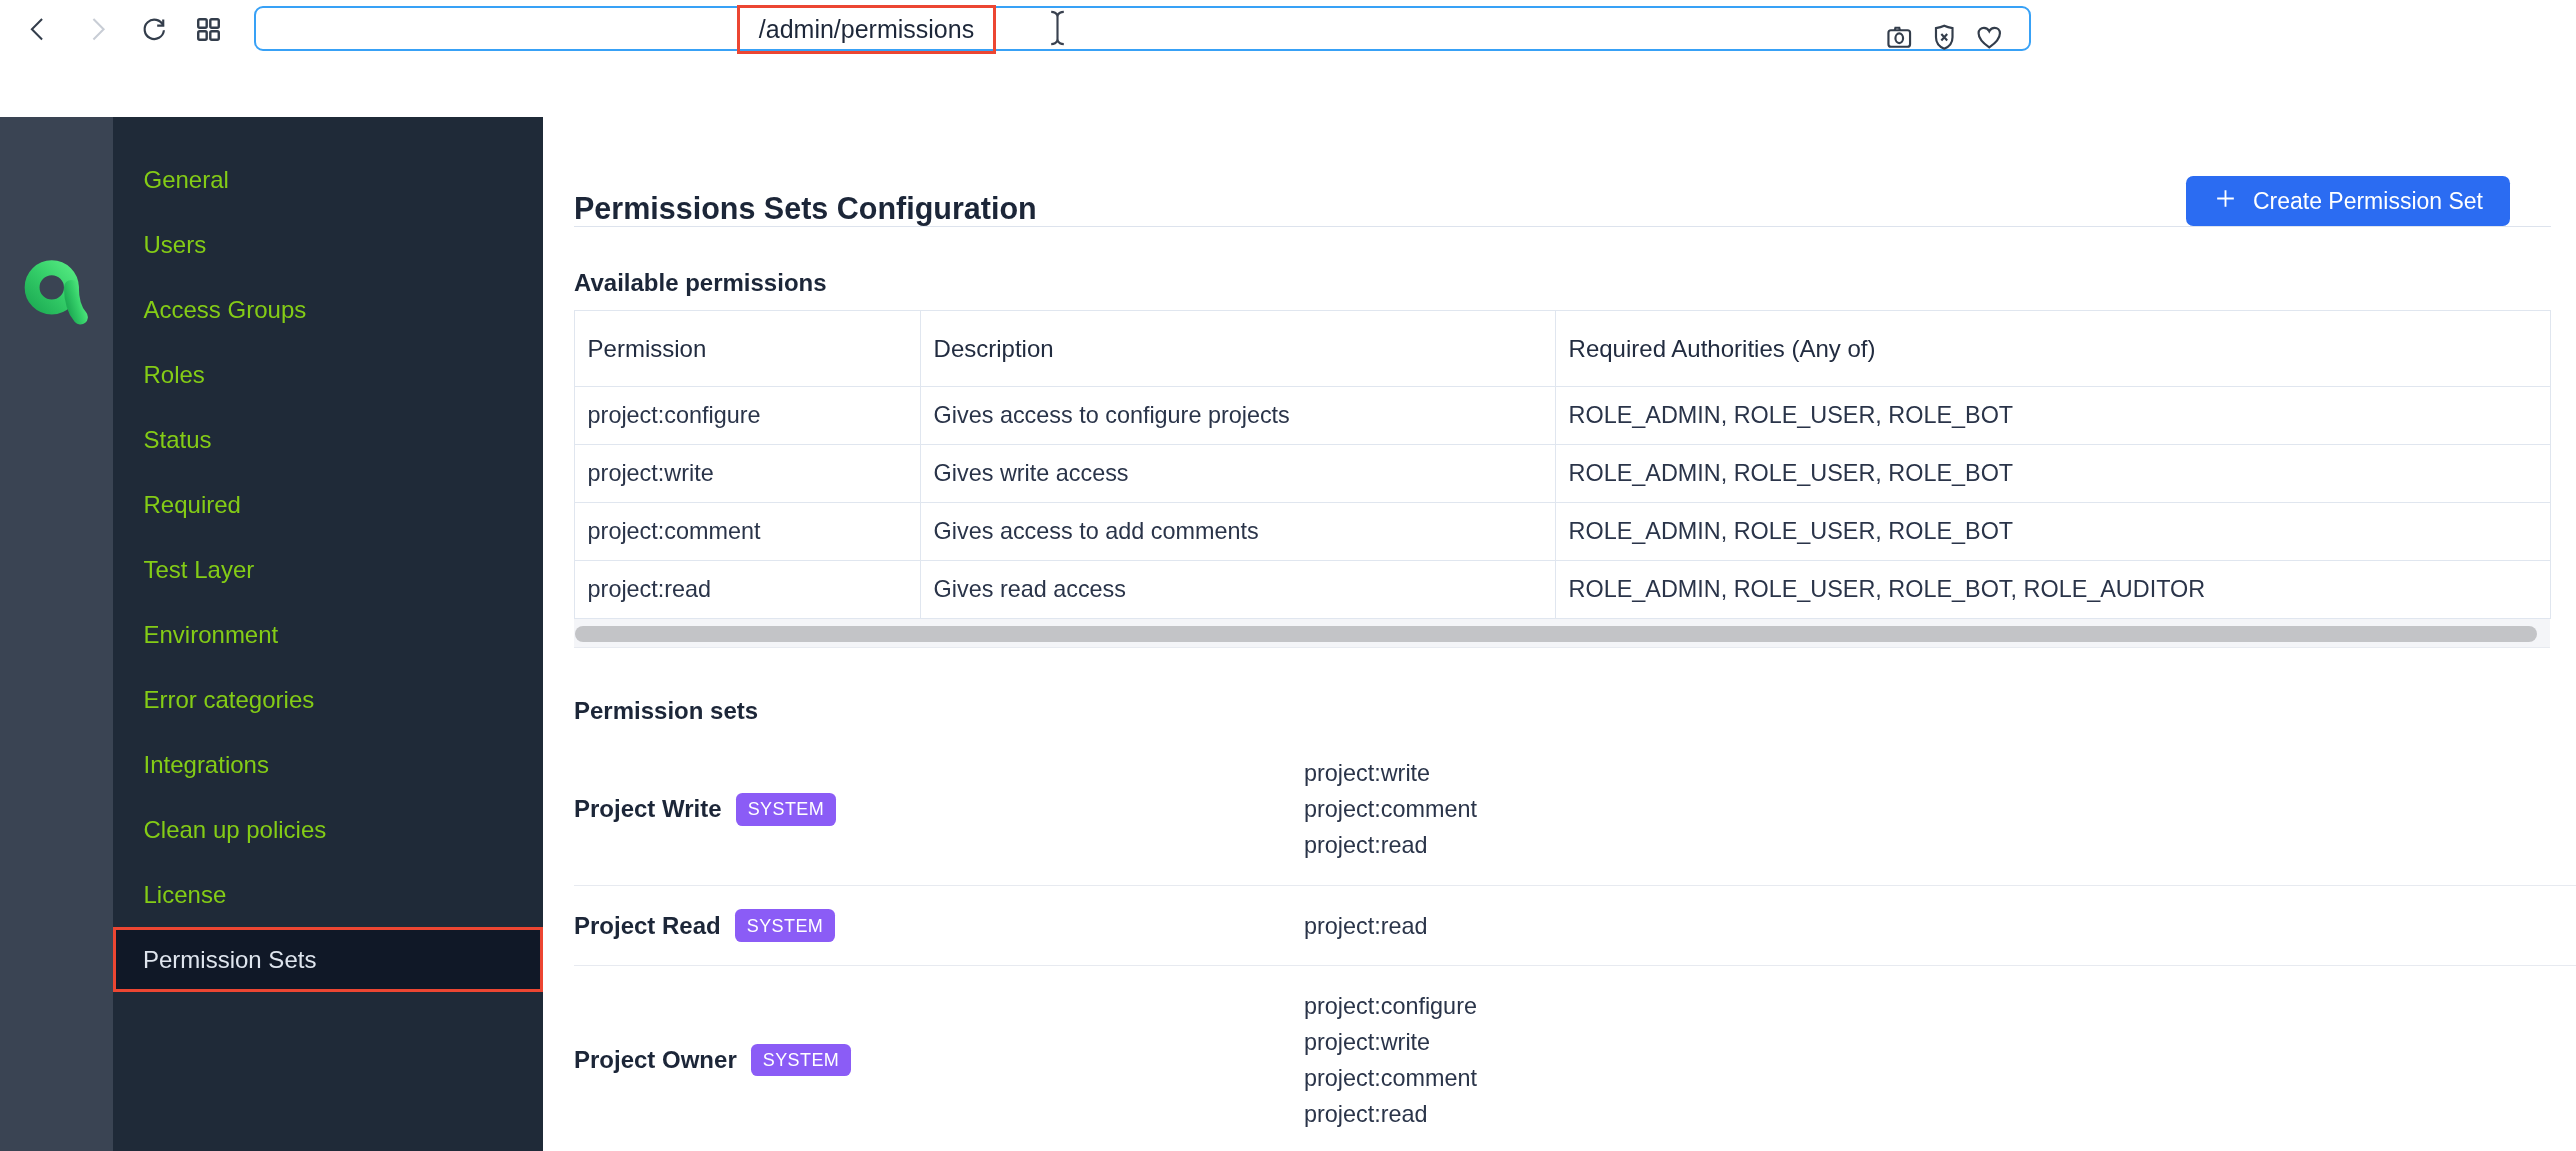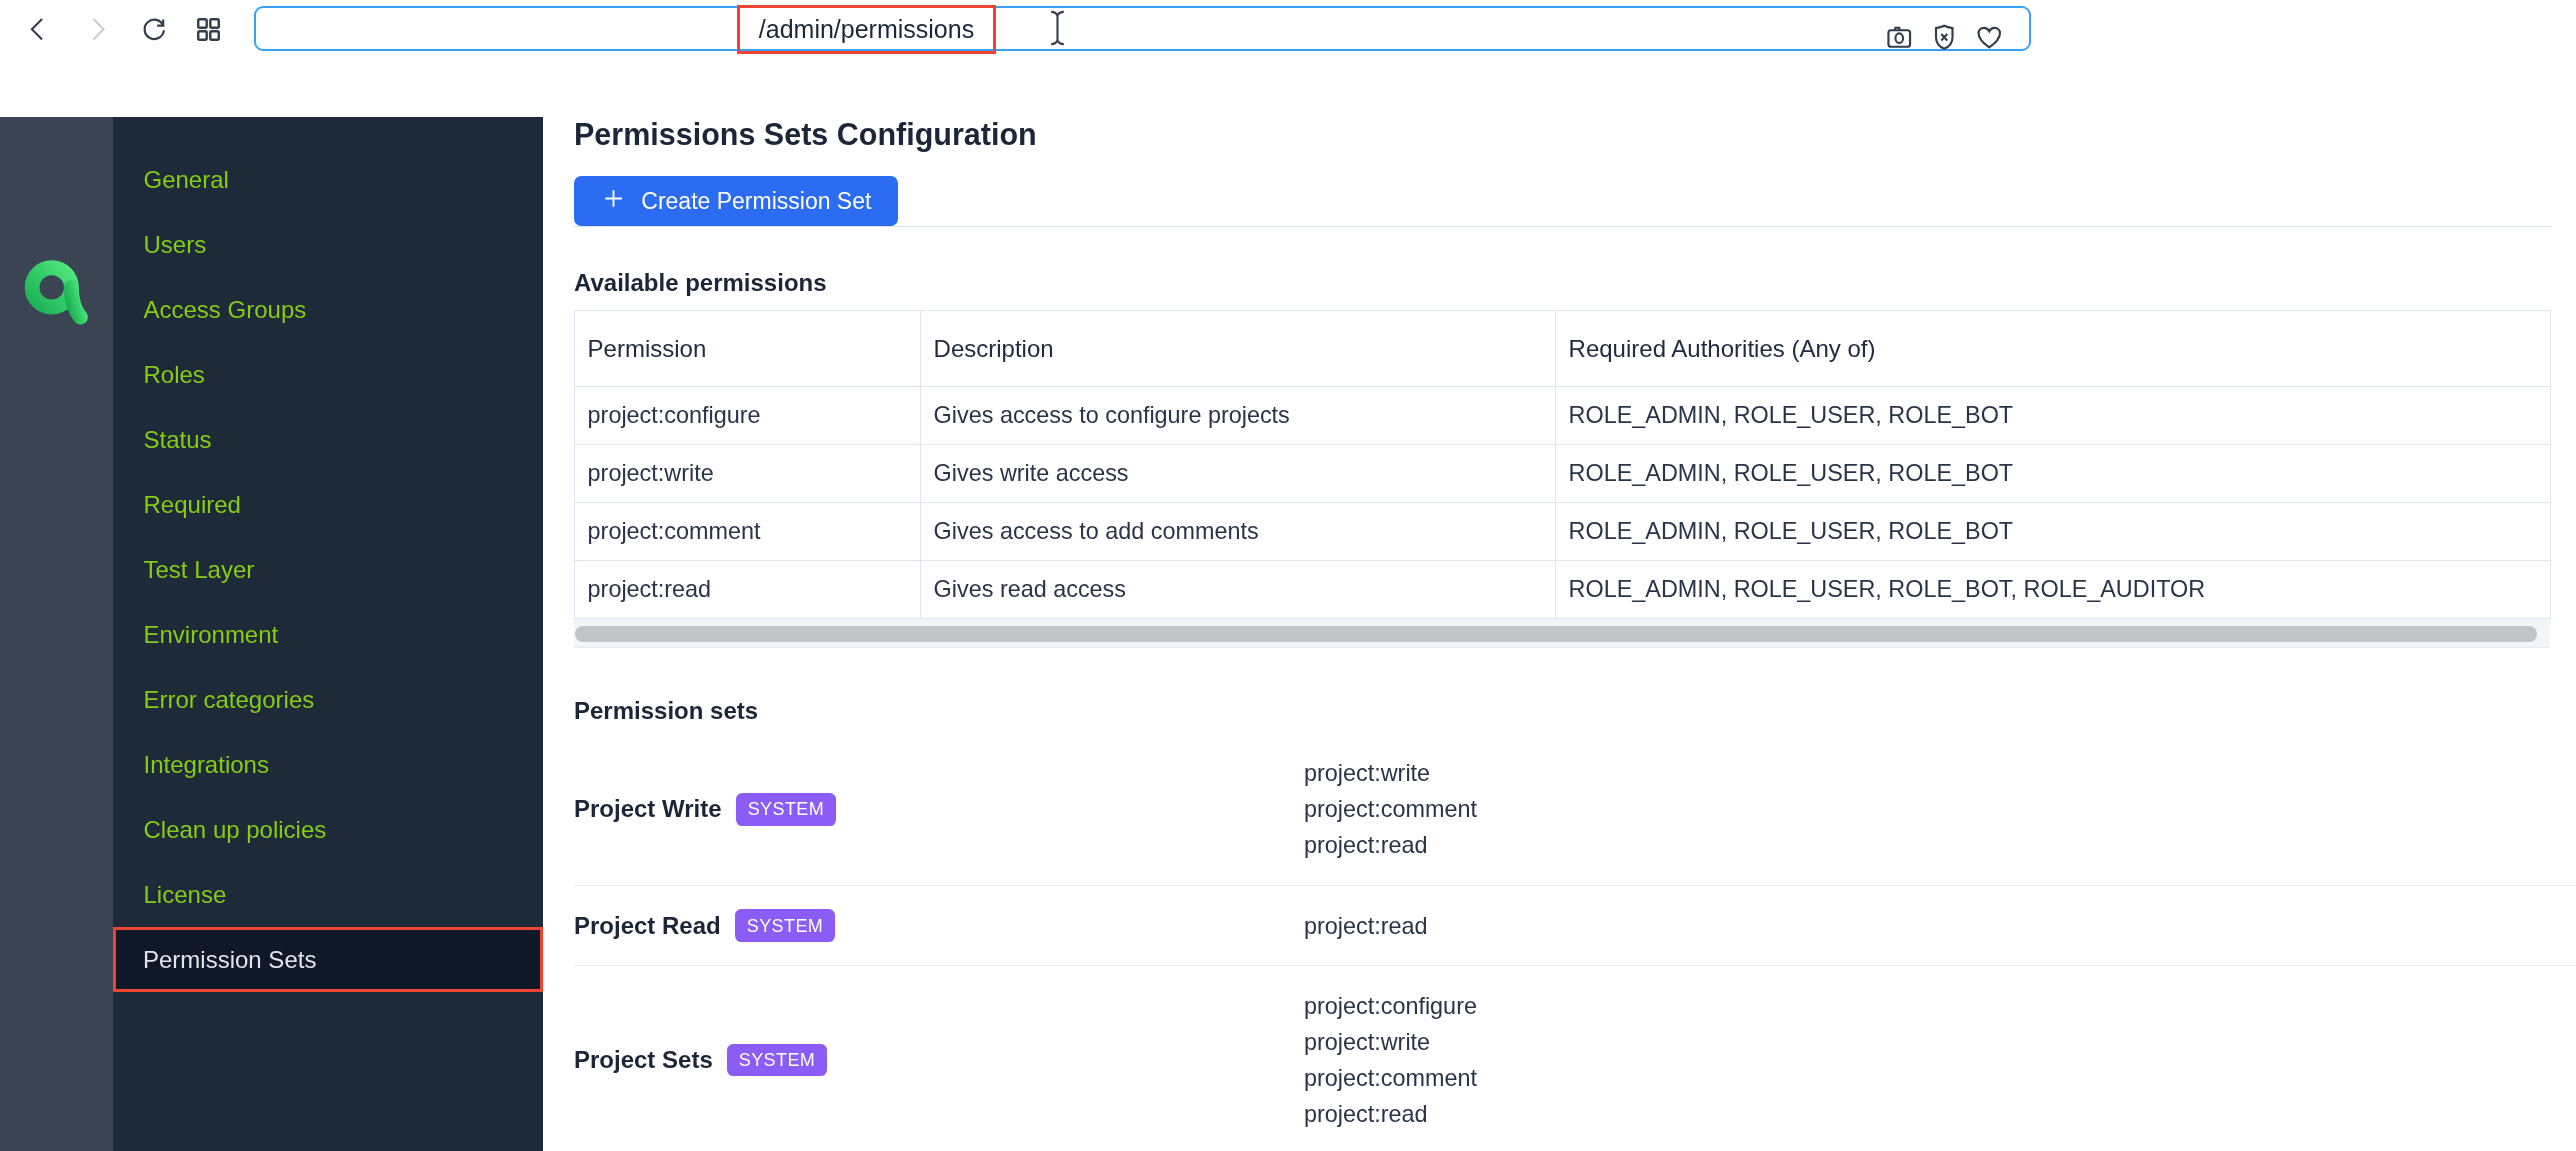--- a/index.html
+++ b/index.html
@@ -17,21 +17,21 @@
   
   .app { position:absolute; left:0; top:117px; width:2576px; height:1035px; }
   .rail { position:absolute; left:0; top:0; width:113px; height:1035px; background:#3a4453; }
   .logo { position:absolute; left:21.6px; top:135px; }
   .nav { position:absolute; left:113px; top:0; width:430px; height:1035px; background:#1f2a38; padding-top:30px; }
   .nav-item { height:65px; display:flex; align-items:center; padding-left:30.5px; color:#84cc16; font-size:24px; cursor:pointer; }
   .nav-item.selected { background:#101827; border:3.6px solid #ec4632; padding-left:27px; color:#dfe5ee; }
 
   
   .main { position:absolute; left:543px; top:0; width:2033px; height:1035px; background:#fff; padding:0 25px 0 31px; overflow:hidden; }
-  .main-header { height:110px; border-bottom:1.8px solid #dde3ed; display:flex; align-items:flex-start; justify-content:space-between; padding-right:41px;flex-direction:column; }
+  .main-header { height:110px; border-bottom:1.8px solid #dde3ed; display:flex; align-items:flex-end; justify-content:space-between; padding-right:41px; }
   .page-title { font-size:30.5px; font-weight:bold; color:#1c2638; }
   .create-btn { height:50px; background:#2b6cf2; color:#fff; border:none; border-radius:7.2px; font-size:23px; font-family:inherit; display:flex; align-items:center; gap:15.3px; padding:0 27px; cursor:pointer; }
 
   .section-heading { margin-top:41px; font-size:24px; font-weight:bold; color:#1c2638; line-height:30.5px; }
 
   table.perm-table { margin-top:11.7px; width:1976px; border-collapse:collapse; table-layout:fixed; }
   .perm-table th, .perm-table td { border:1.8px solid #e0e6ef; text-align:left; padding-left:12.6px; font-weight:normal; }
   .perm-table th { height:76px; font-size:24px; font-weight:500; color:#222c40; }
   .perm-table td { height:58px; font-size:23.4px; color:#2a3449; }
   .col-permission { width:346px; } .col-description { width:635px; } .col-authorities { width:995px; }
@@ -250,21 +250,21 @@
           <span class="set-name">Project Read</span>
           <span class="badge">SYSTEM</span>
         </div>
         <div class="set-perms">
           <div>project:read</div>
         </div>
       </div>
 
       <div class="set-row">
         <div class="set-left">
-          <span class="set-name">Project Sets</span>
+          <span class="set-name">Project Owner</span>
           <span class="badge">SYSTEM</span>
         </div>
         <div class="set-perms">
           <div>project:configure</div>
           <div>project:write</div>
           <div>project:comment</div>
           <div>project:read</div>
         </div>
       </div>
 

